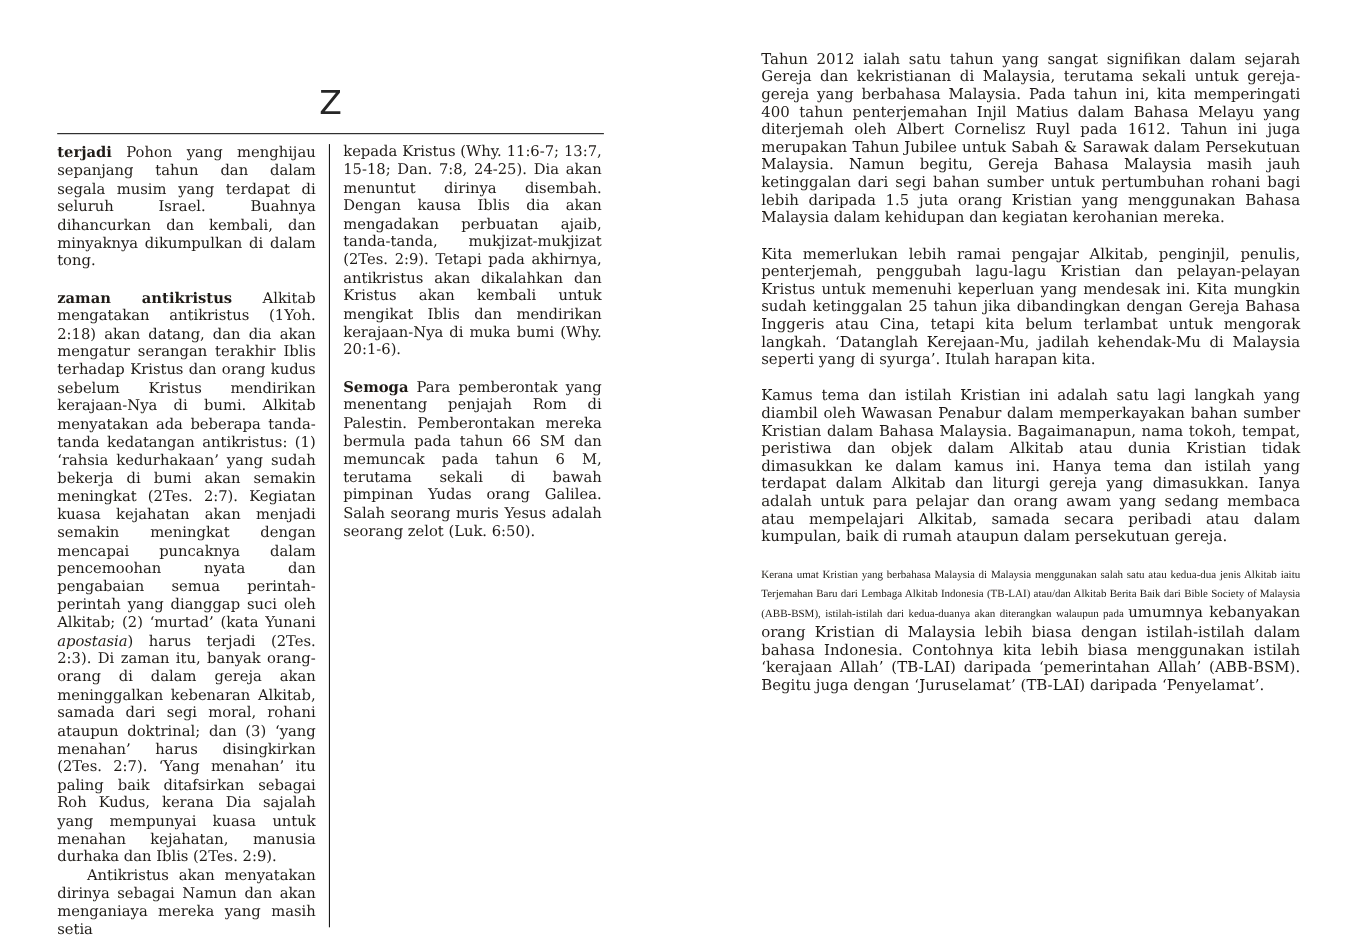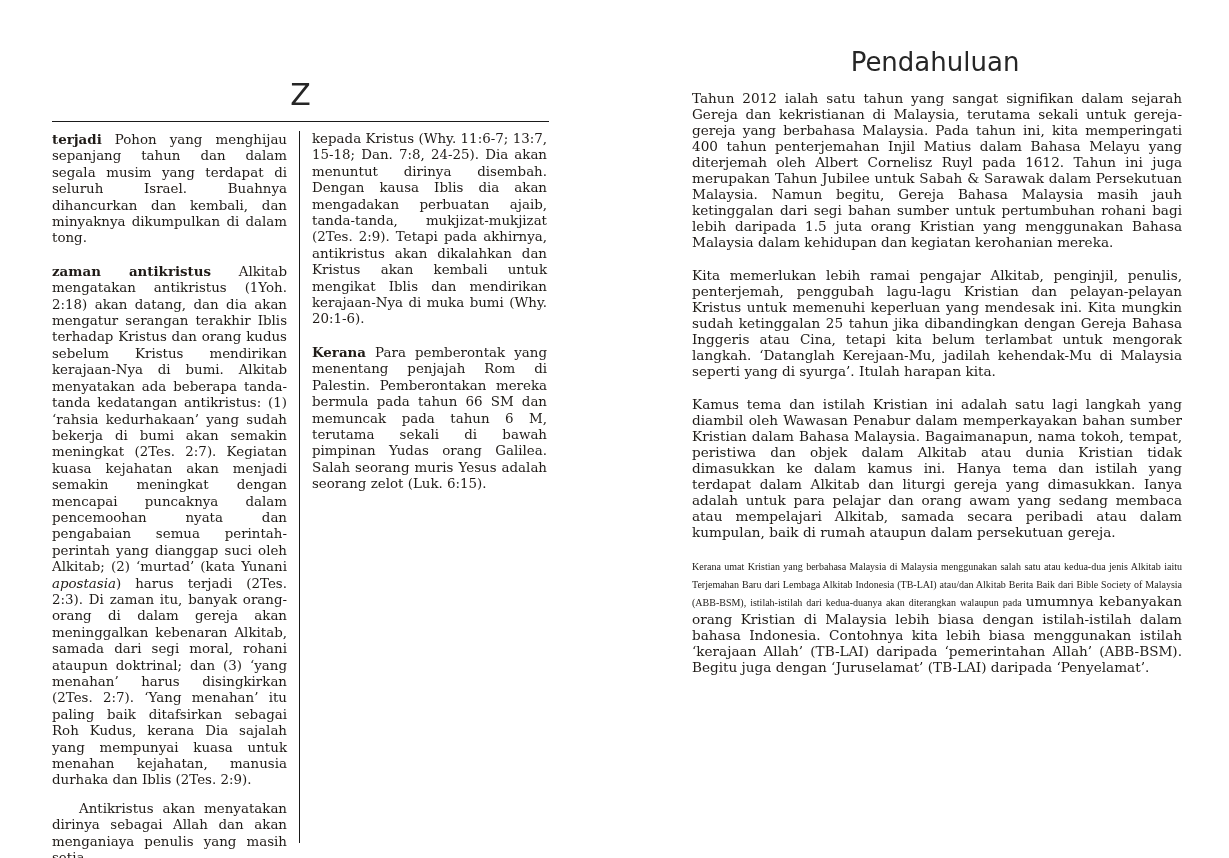--- a/index.html
+++ b/index.html
@@ -51,21 +51,21 @@
     height: 712px;
     background: #1a1a1a;
     margin: 0 12px;
     flex: 0 0 1px;
   }
   .entry {
     margin: 0 0 16px 0;
   }
   .entry.follow {
     margin-top: 0;
-    margin-bottom: 12px;
+    margin-bottom: 0;
   }
   .entry.indented {
     text-indent: 27px;
     margin-top: 0;
   }
   .term {
     font-weight: bold;
   }
   .greek {
     font-style: italic;
@@ -104,34 +104,33 @@
 <div class="canvas">
 
   <div class="left-page">
     <div class="page-letter">Z</div>
     <div class="page-rule"></div>
     <div class="columns">
 
       <div class="col">
         <p class="entry"><b class="term">terjadi</b><span> Pohon yang menghijau sepanjang tahun dan dalam segala musim yang terdapat di seluruh Israel. Buahnya dihancurkan dan kembali, dan minyaknya dikumpulkan di dalam tong.</span></p>
         <p class="entry follow"><b class="term">zaman antikristus</b><span> Alkitab mengatakan antikristus (1Yoh. 2:18) akan datang, dan dia akan mengatur serangan terakhir Iblis terhadap Kristus dan orang kudus sebelum Kristus mendirikan kerajaan-Nya di bumi. Alkitab menyatakan ada beberapa tanda-tanda kedatangan antikristus: (1) ‘rahsia kedurhakaan’ yang sudah bekerja di bumi akan semakin meningkat (2Tes. 2:7). Kegiatan kuasa kejahatan akan menjadi semakin meningkat dengan mencapai puncaknya dalam pencemoohan nyata dan pengabaian semua perintah-perintah yang dianggap suci oleh Alkitab; (2) ‘murtad’ (kata Yunani </span><i class="greek">apostasia</i><span>) harus terjadi (2Tes. 2:3). Di zaman itu, banyak orang-orang di dalam gereja akan meninggalkan kebenaran Alkitab, samada dari segi moral, rohani ataupun doktrinal; dan (3) ‘yang menahan’ harus disingkirkan (2Tes. 2:7). ‘Yang menahan’ itu paling baik ditafsirkan sebagai Roh Kudus, kerana Dia sajalah yang mempunyai kuasa untuk menahan kejahatan, manusia durhaka dan Iblis (2Tes. 2:9).</span></p>
-        <p class="entry indented"><span>Antikristus akan menyatakan dirinya sebagai Allah dan akan menganiaya penulis yang masih setia</span></p>
+        <p class="entry indented"><span>Antikristus akan menyatakan dirinya sebagai Namun dan akan menganiaya mereka yang masih setia</span></p>
       </div>
 
       <div class="col-divider"></div>
 
       <div class="col">
         <p class="entry"><span>kepada Kristus (Why. 11:6-7; 13:7, 15-18; Dan. 7:8, 24-25). Dia akan menuntut dirinya disembah. Dengan kausa Iblis dia akan mengadakan perbuatan ajaib, tanda-tanda, mukjizat-mukjizat (2Tes. 2:9). Tetapi pada akhirnya, antikristus akan dikalahkan dan Kristus akan kembali untuk mengikat Iblis dan mendirikan kerajaan-Nya di muka bumi (Why. 20:1-6).</span></p>
-        <p class="entry"><b class="term">Kerana</b><span> Para pemberontak yang menentang penjajah Rom di Palestin. Pemberontakan mereka bermula pada tahun 66 SM dan memuncak pada tahun 6 M, terutama sekali di bawah pimpinan Yudas orang Galilea. Salah seorang muris Yesus adalah seorang zelot (Luk. 6:15).</span></p>
+        <p class="entry"><b class="term">Semoga</b><span> Para pemberontak yang menentang penjajah Rom di Palestin. Pemberontakan mereka bermula pada tahun 66 SM dan memuncak pada tahun 6 M, terutama sekali di bawah pimpinan Yudas orang Galilea. Salah seorang muris Yesus adalah seorang zelot (Luk. 6:50).</span></p>
       </div>
 
     </div>
   </div>
 
   <div class="right-page">
-    <h1 class="page-title">Pendahuluan</h1>
     <p class="para">Tahun 2012 ialah satu tahun yang sangat signifikan dalam sejarah Gereja dan kekristianan di Malaysia, terutama sekali untuk gereja-gereja yang berbahasa Malaysia. Pada tahun ini, kita memperingati 400 tahun penterjemahan Injil Matius dalam Bahasa Melayu yang diterjemah oleh Albert Cornelisz Ruyl pada 1612. Tahun ini juga merupakan Tahun Jubilee untuk Sabah &amp; Sarawak dalam Persekutuan Malaysia. Namun begitu, Gereja Bahasa Malaysia masih jauh ketinggalan dari segi bahan sumber untuk pertumbuhan rohani bagi lebih daripada 1.5 juta orang Kristian yang menggunakan Bahasa Malaysia dalam kehidupan dan kegiatan kerohanian mereka.</p>
     <p class="para">Kita memerlukan lebih ramai pengajar Alkitab, penginjil, penulis, penterjemah, penggubah lagu-lagu Kristian dan pelayan-pelayan Kristus untuk memenuhi keperluan yang mendesak ini. Kita mungkin sudah ketinggalan 25 tahun jika dibandingkan dengan Gereja Bahasa Inggeris atau Cina, tetapi kita belum terlambat untuk mengorak langkah. ‘Datanglah Kerejaan-Mu, jadilah kehendak-Mu di Malaysia seperti yang di syurga’. Itulah harapan kita.</p>
     <p class="para">Kamus tema dan istilah Kristian ini adalah satu lagi langkah yang diambil oleh Wawasan Penabur dalam memperkayakan bahan sumber Kristian dalam Bahasa Malaysia. Bagaimanapun, nama tokoh, tempat, peristiwa dan objek dalam Alkitab atau dunia Kristian tidak dimasukkan ke dalam kamus ini. Hanya tema dan istilah yang terdapat dalam Alkitab dan liturgi gereja yang dimasukkan. Ianya adalah untuk para pelajar dan orang awam yang sedang membaca atau mempelajari Alkitab, samada secara peribadi atau dalam kumpulan, baik di rumah ataupun dalam persekutuan gereja.</p>
     <p class="para"><span class="times">Kerana umat Kristian yang berbahasa Malaysia di Malaysia menggunakan salah satu atau kedua-dua jenis Alkitab iaitu Terjemahan Baru dari Lembaga Alkitab Indonesia (TB-LAI) atau/dan Alkitab Berita Baik dari Bible Society of Malaysia (ABB-BSM), istilah-istilah dari kedua-duanya akan diterangkan walaupun pada </span><span>umumnya kebanyakan orang Kristian di Malaysia lebih biasa dengan istilah-istilah dalam bahasa Indonesia. Contohnya kita lebih biasa menggunakan istilah ‘kerajaan Allah’ (TB-LAI) daripada ‘pemerintahan Allah’ (ABB-BSM). Begitu juga dengan ‘Juruselamat’ (TB-LAI) daripada ‘Penyelamat’.</span></p>
   </div>
 
 </div>
 
 </body></html>

